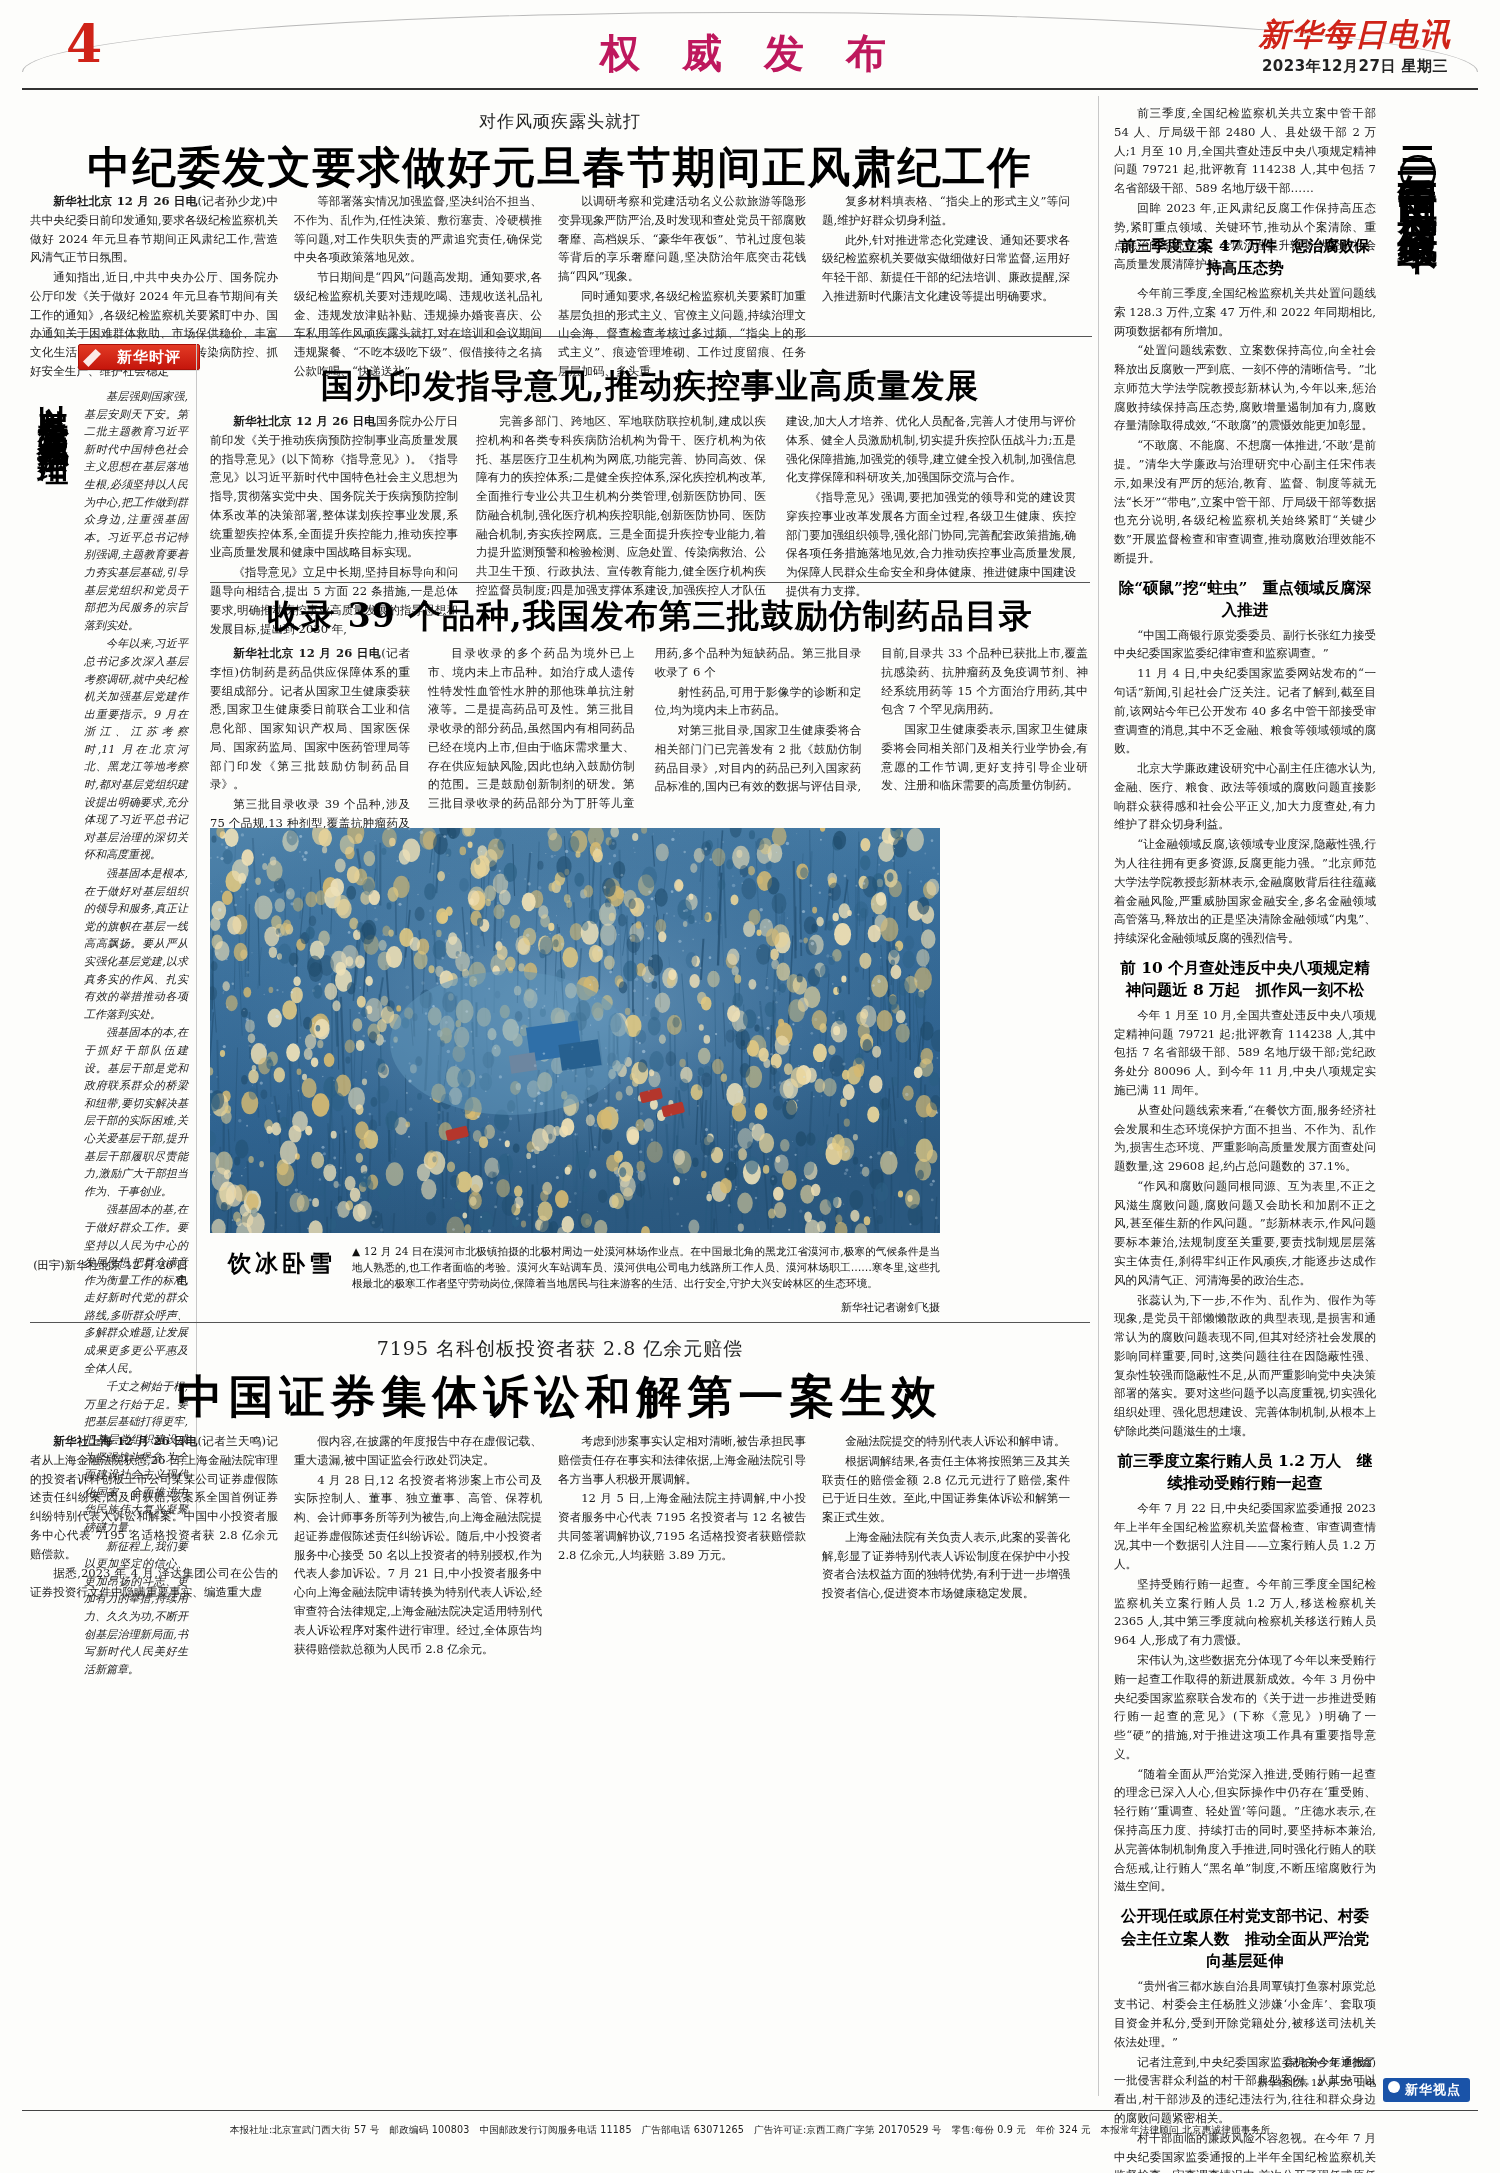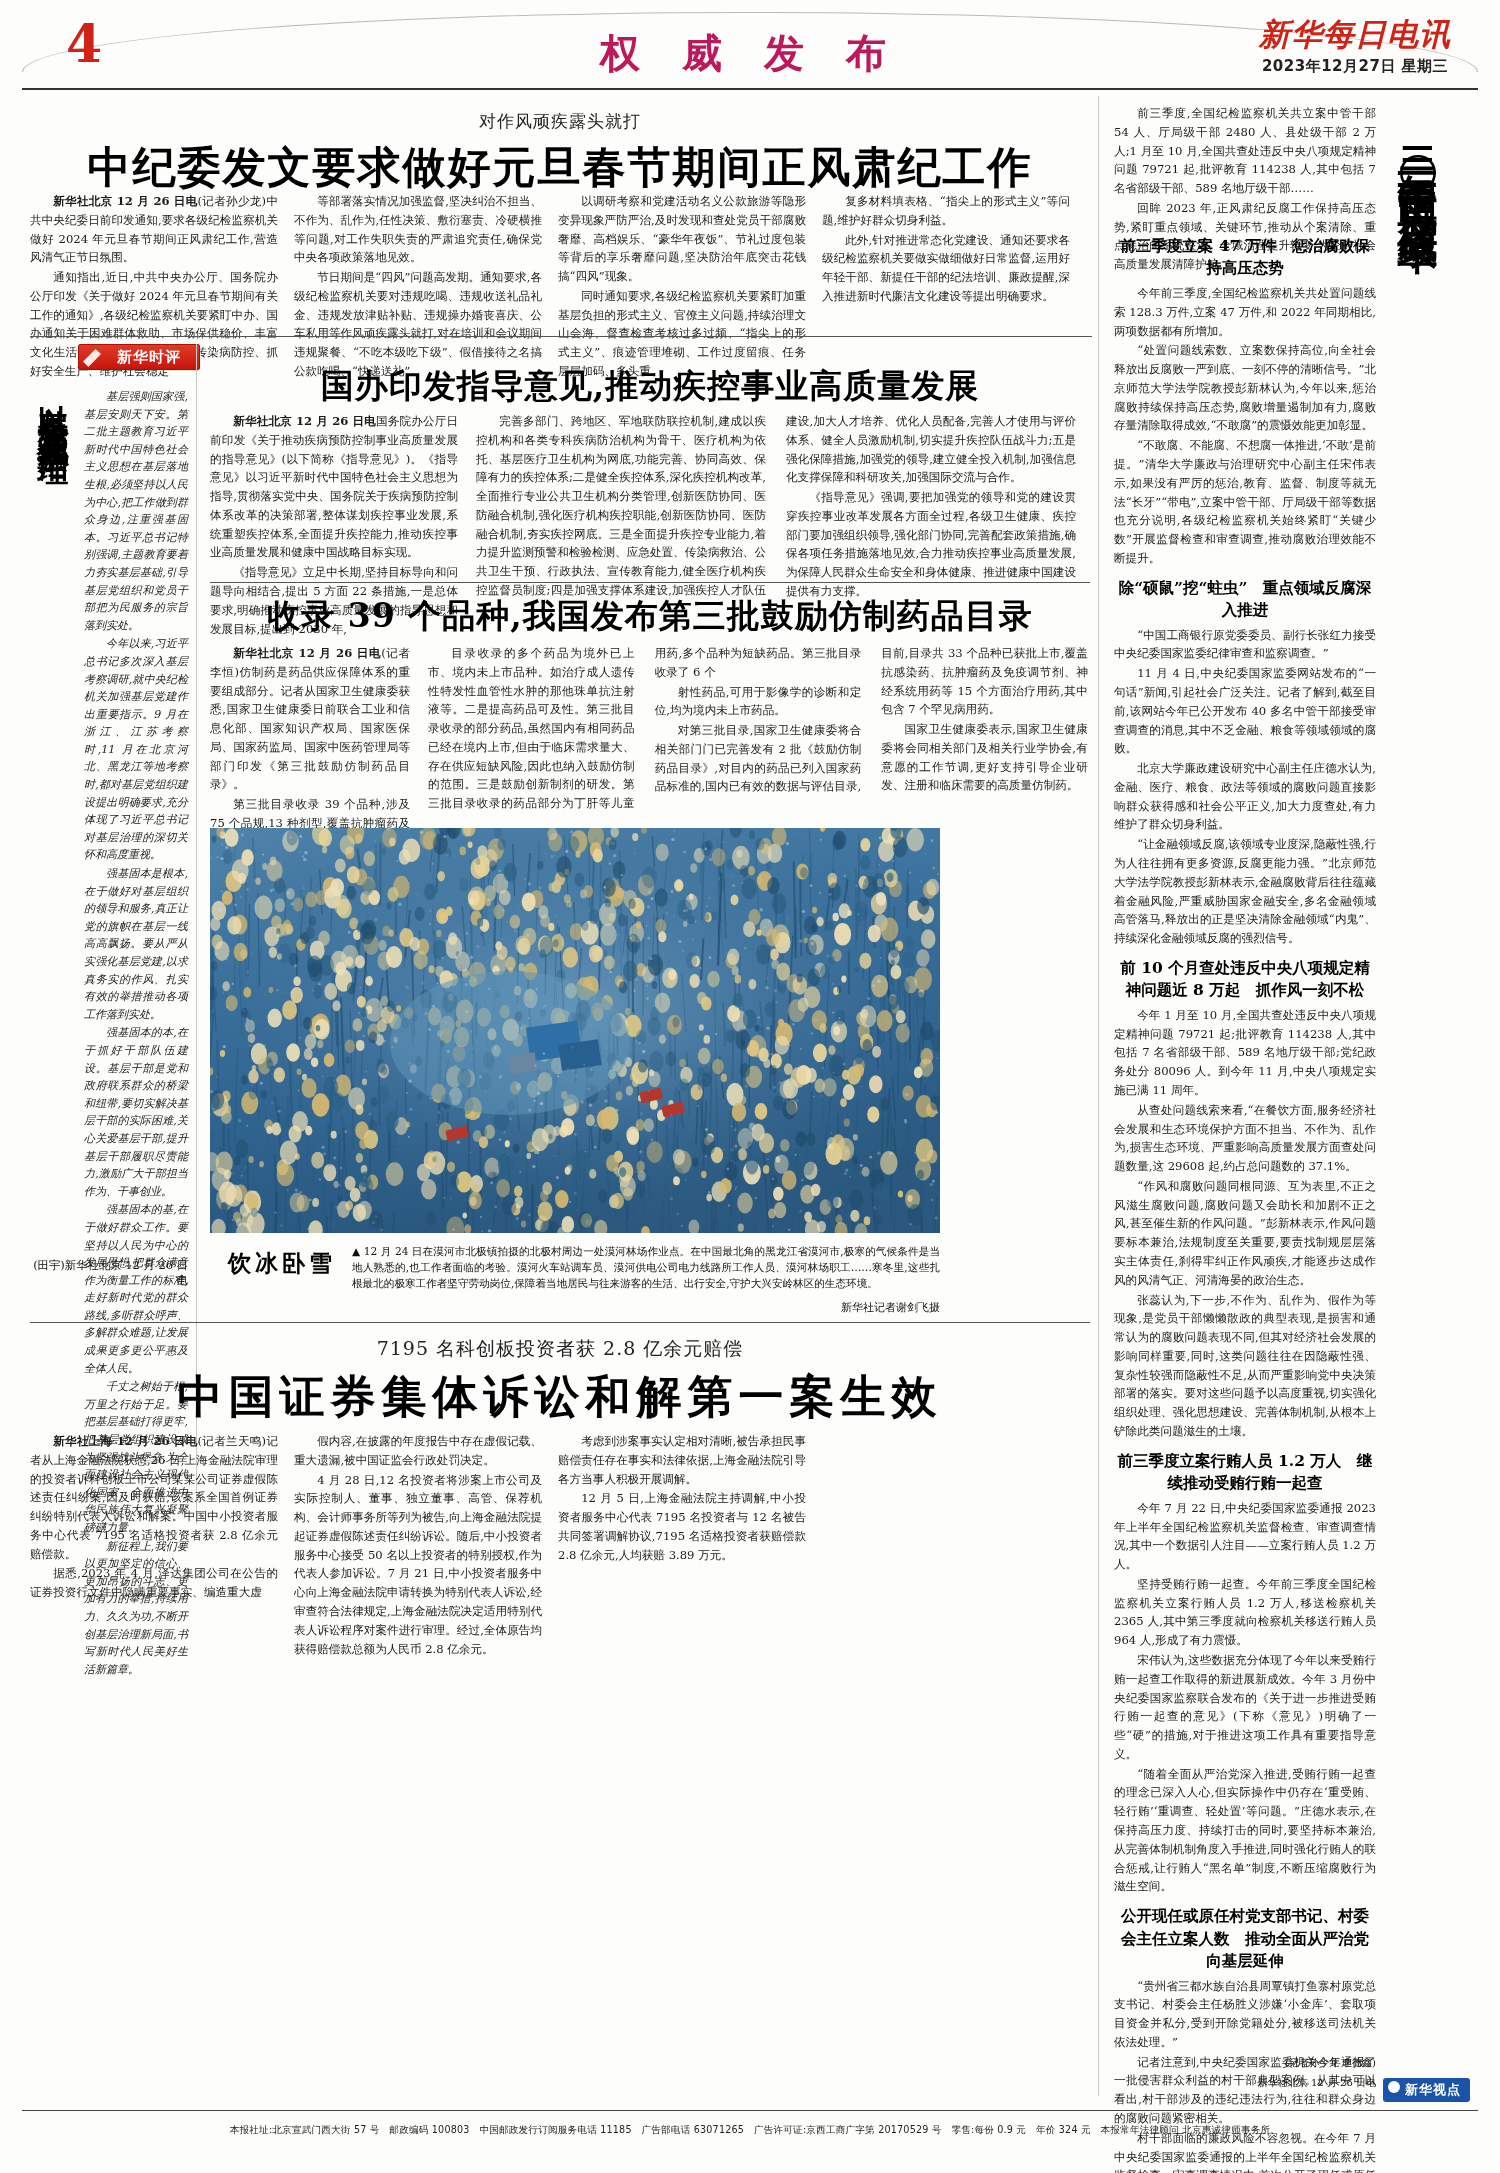--- a/index.html
+++ b/index.html
@@ -2135,20 +2135,25 @@
         <p>据悉,2023 年 4 月,泽达集团公司在公告的证券投资行文件中隐瞒重要事实、编造重大虚</p>
       </div>
     <div class="body-col" style="width:248px;">
         <p>假内容,在披露的年度报告中存在虚假记载、重大遗漏,被中国证监会行政处罚决定。</p>
         <p>4 月 28 日,12 名投资者将涉案上市公司及实际控制人、董事、独立董事、高管、保荐机构、会计师事务所等列为被告,向上海金融法院提起证券虚假陈述责任纠纷诉讼。随后,中小投资者服务中心接受 50 名以上投资者的特别授权,作为代表人参加诉讼。7 月 21 日,中小投资者服务中心向上海金融法院申请转换为特别代表人诉讼,经审查符合法律规定,上海金融法院决定适用特别代表人诉讼程序对案件进行审理。经过,全体原告均获得赔偿款总额为人民币 2.8 亿余元。</p>
       </div>
     <div class="body-col" style="width:248px;">
         <p>考虑到涉案事实认定相对清晰,被告承担民事赔偿责任存在事实和法律依据,上海金融法院引导各方当事人积极开展调解。</p>
         <p>12 月 5 日,上海金融法院主持调解,中小投资者服务中心代表 7195 名投资者与 12 名被告共同签署调解协议,7195 名适格投资者获赔偿款 2.8 亿余元,人均获赔 3.89 万元。</p>
       </div>
+    <div class="body-col" style="width:248px;">
+        <p>金融法院提交的特别代表人诉讼和解申请。</p>
+        <p>根据调解结果,各责任主体将按照第三及其关联责任的赔偿金额 2.8 亿元元进行了赔偿,案件已于近日生效。至此,中国证券集体诉讼和解第一案正式生效。</p>
+        <p>上海金融法院有关负责人表示,此案的妥善化解,彰显了证券特别代表人诉讼制度在保护中小投资者合法权益方面的独特优势,有利于进一步增强投资者信心,促进资本市场健康稳定发展。</p>
+      </div>
   </div>
 
   <div class="vline" style="left:1098px;top:96px;height:2000px;"></div>
 
   <div class="vert-mega" style="left:1398px;top:118px;height:680px;">二〇二三年中国正风反腐『成绩单』</div>
 
   <div class="body-col" style="position:absolute;left:1114px;top:104px;width:262px;">
       <p>前三季度,全国纪检监察机关共立案中管干部 54 人、厅局级干部 2480 人、县处级干部 2 万人;1 月至 10 月,全国共查处违反中央八项规定精神问题 79721 起,批评教育 114238 人,其中包括 7 名省部级干部、589 名地厅级干部……</p>
       <p>回眸 2023 年,正风肃纪反腐工作保持高压态势,紧盯重点领域、关键环节,推动从个案清除、重点惩治向系统整治、全域治理提升转变,为经济社会高质量发展清障护航。</p>
     </div>

